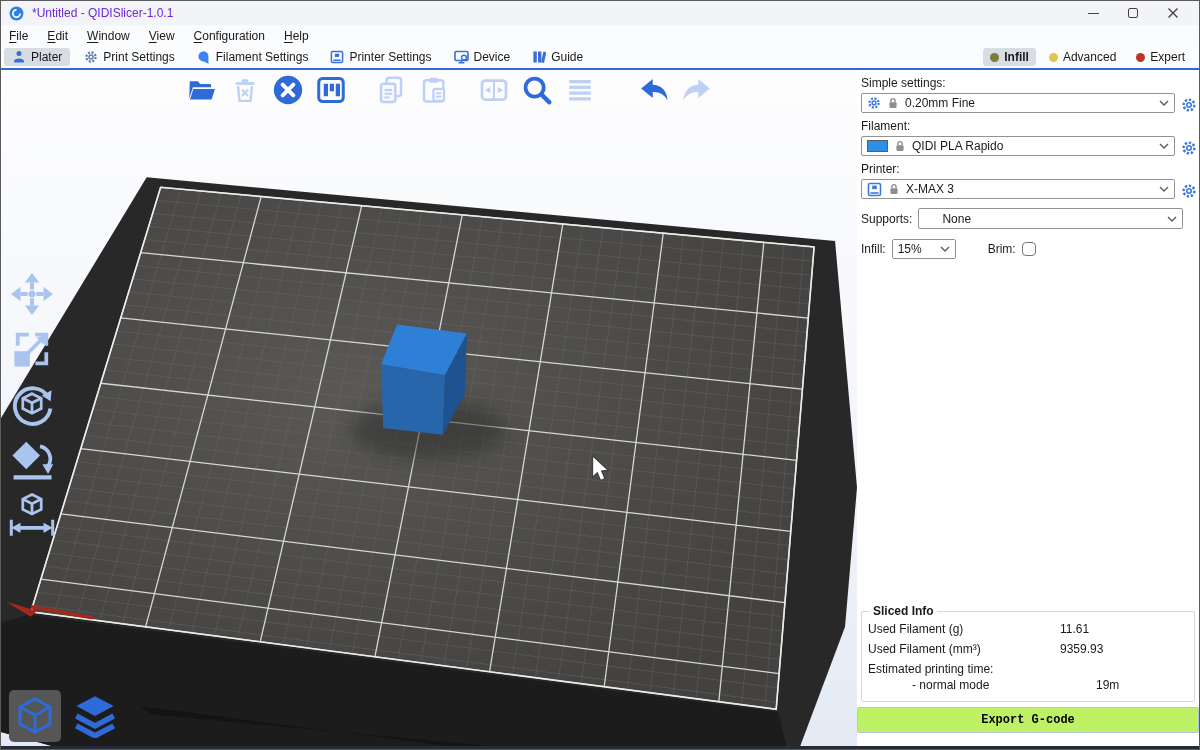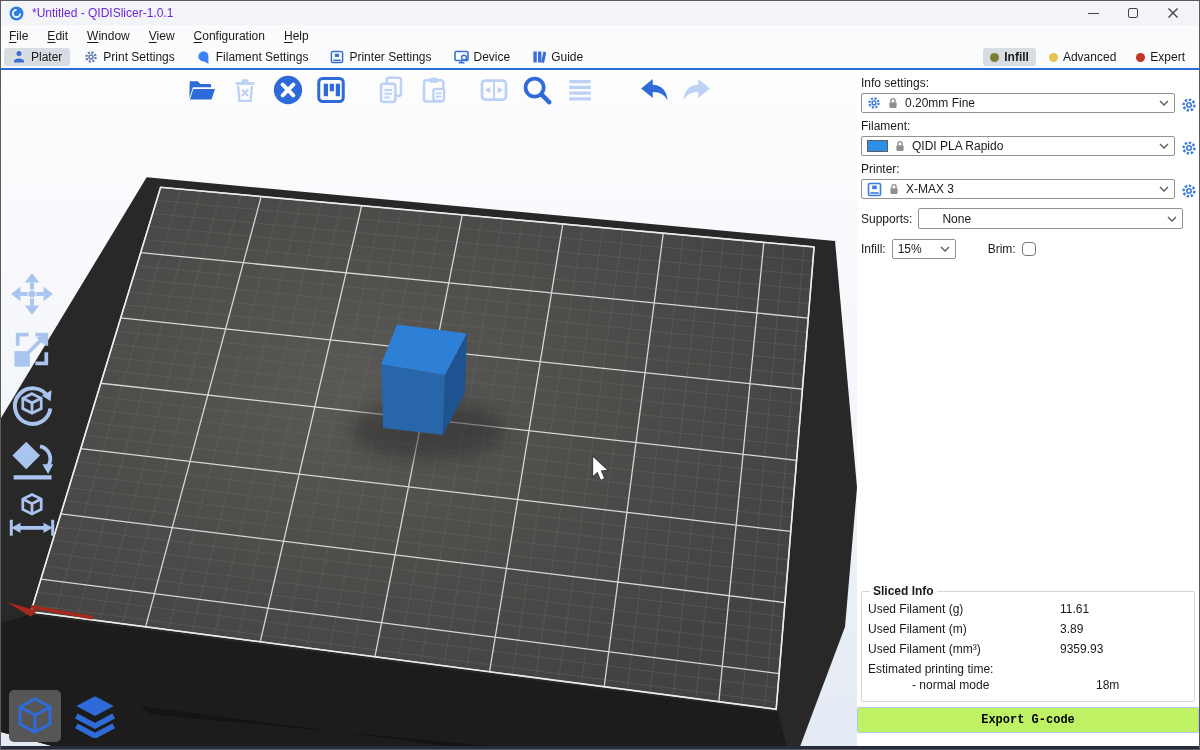--- a/index.html
+++ b/index.html
@@ -362,21 +362,21 @@
           <svg width="44" height="44" viewBox="0 0 40 40">
             <polygon points="20,2 37,11 20,20 3,11" fill="#2f6bd8"></polygon>
             <path d="M3,20 L20,29 L37,20" fill="none" stroke="#2f6bd8" stroke-width="5"></path>
             <path d="M3,29 L20,38 L37,29" fill="none" stroke="#2f6bd8" stroke-width="5"></path>
           </svg>
         </button>
       </div>
     </div>
 
     <div class="panel">
-      <div class="p-label">Info settings:</div>
+      <div class="p-label">Simple settings:</div>
       <div class="combo-row">
         <div class="combo">
           <svg width="14" height="14" viewBox="0 0 14 14">
             <circle cx="7" cy="7" r="4.6" fill="none" stroke="#3b7bdf" stroke-width="2.2" stroke-dasharray="2.1 1.5"></circle>
             <circle cx="7" cy="7" r="1.9" fill="none" stroke="#3b7bdf" stroke-width="1.5"></circle>
           </svg>
           <svg width="12" height="14" viewBox="0 0 14 15">
             <rect x="2.8" y="6.6" width="8.4" height="6.6" rx="1.3" fill="#8f8f8f"></rect>
             <path d="M4.6,6.6 V4.8 a2.4,2.4 0 0 1 4.8,0 V6.6" fill="none" stroke="#8f8f8f" stroke-width="1.7"></path>
           </svg>
@@ -463,31 +463,27 @@
 
       <div class="p-spacer"></div>
 
       <fieldset class="sliced">
         <legend>Sliced Info</legend>
         <div class="si-row">
           <span class="lbl">Used Filament (g)</span>
           <span class="val">11.61</span>
         </div>
         <div class="si-row">
-          <span class="lbl">Used Filament (m)</span>
-          <span class="val">3.89</span>
-        </div>
-        <div class="si-row">
           <span class="lbl">Used Filament (mm³)</span>
           <span class="val">9359.93</span>
         </div>
         <div class="si-time">Estimated printing time:</div>
         <div class="si-sub">
           <span class="lbl">- normal mode</span>
-          <span class="val">18m</span>
+          <span class="val">19m</span>
         </div>
       </fieldset>
 
       <button class="export-btn">Export G-code</button>
     </div>
   </div>
 
   <div class="bottom-strip"></div>
 </div>
 

